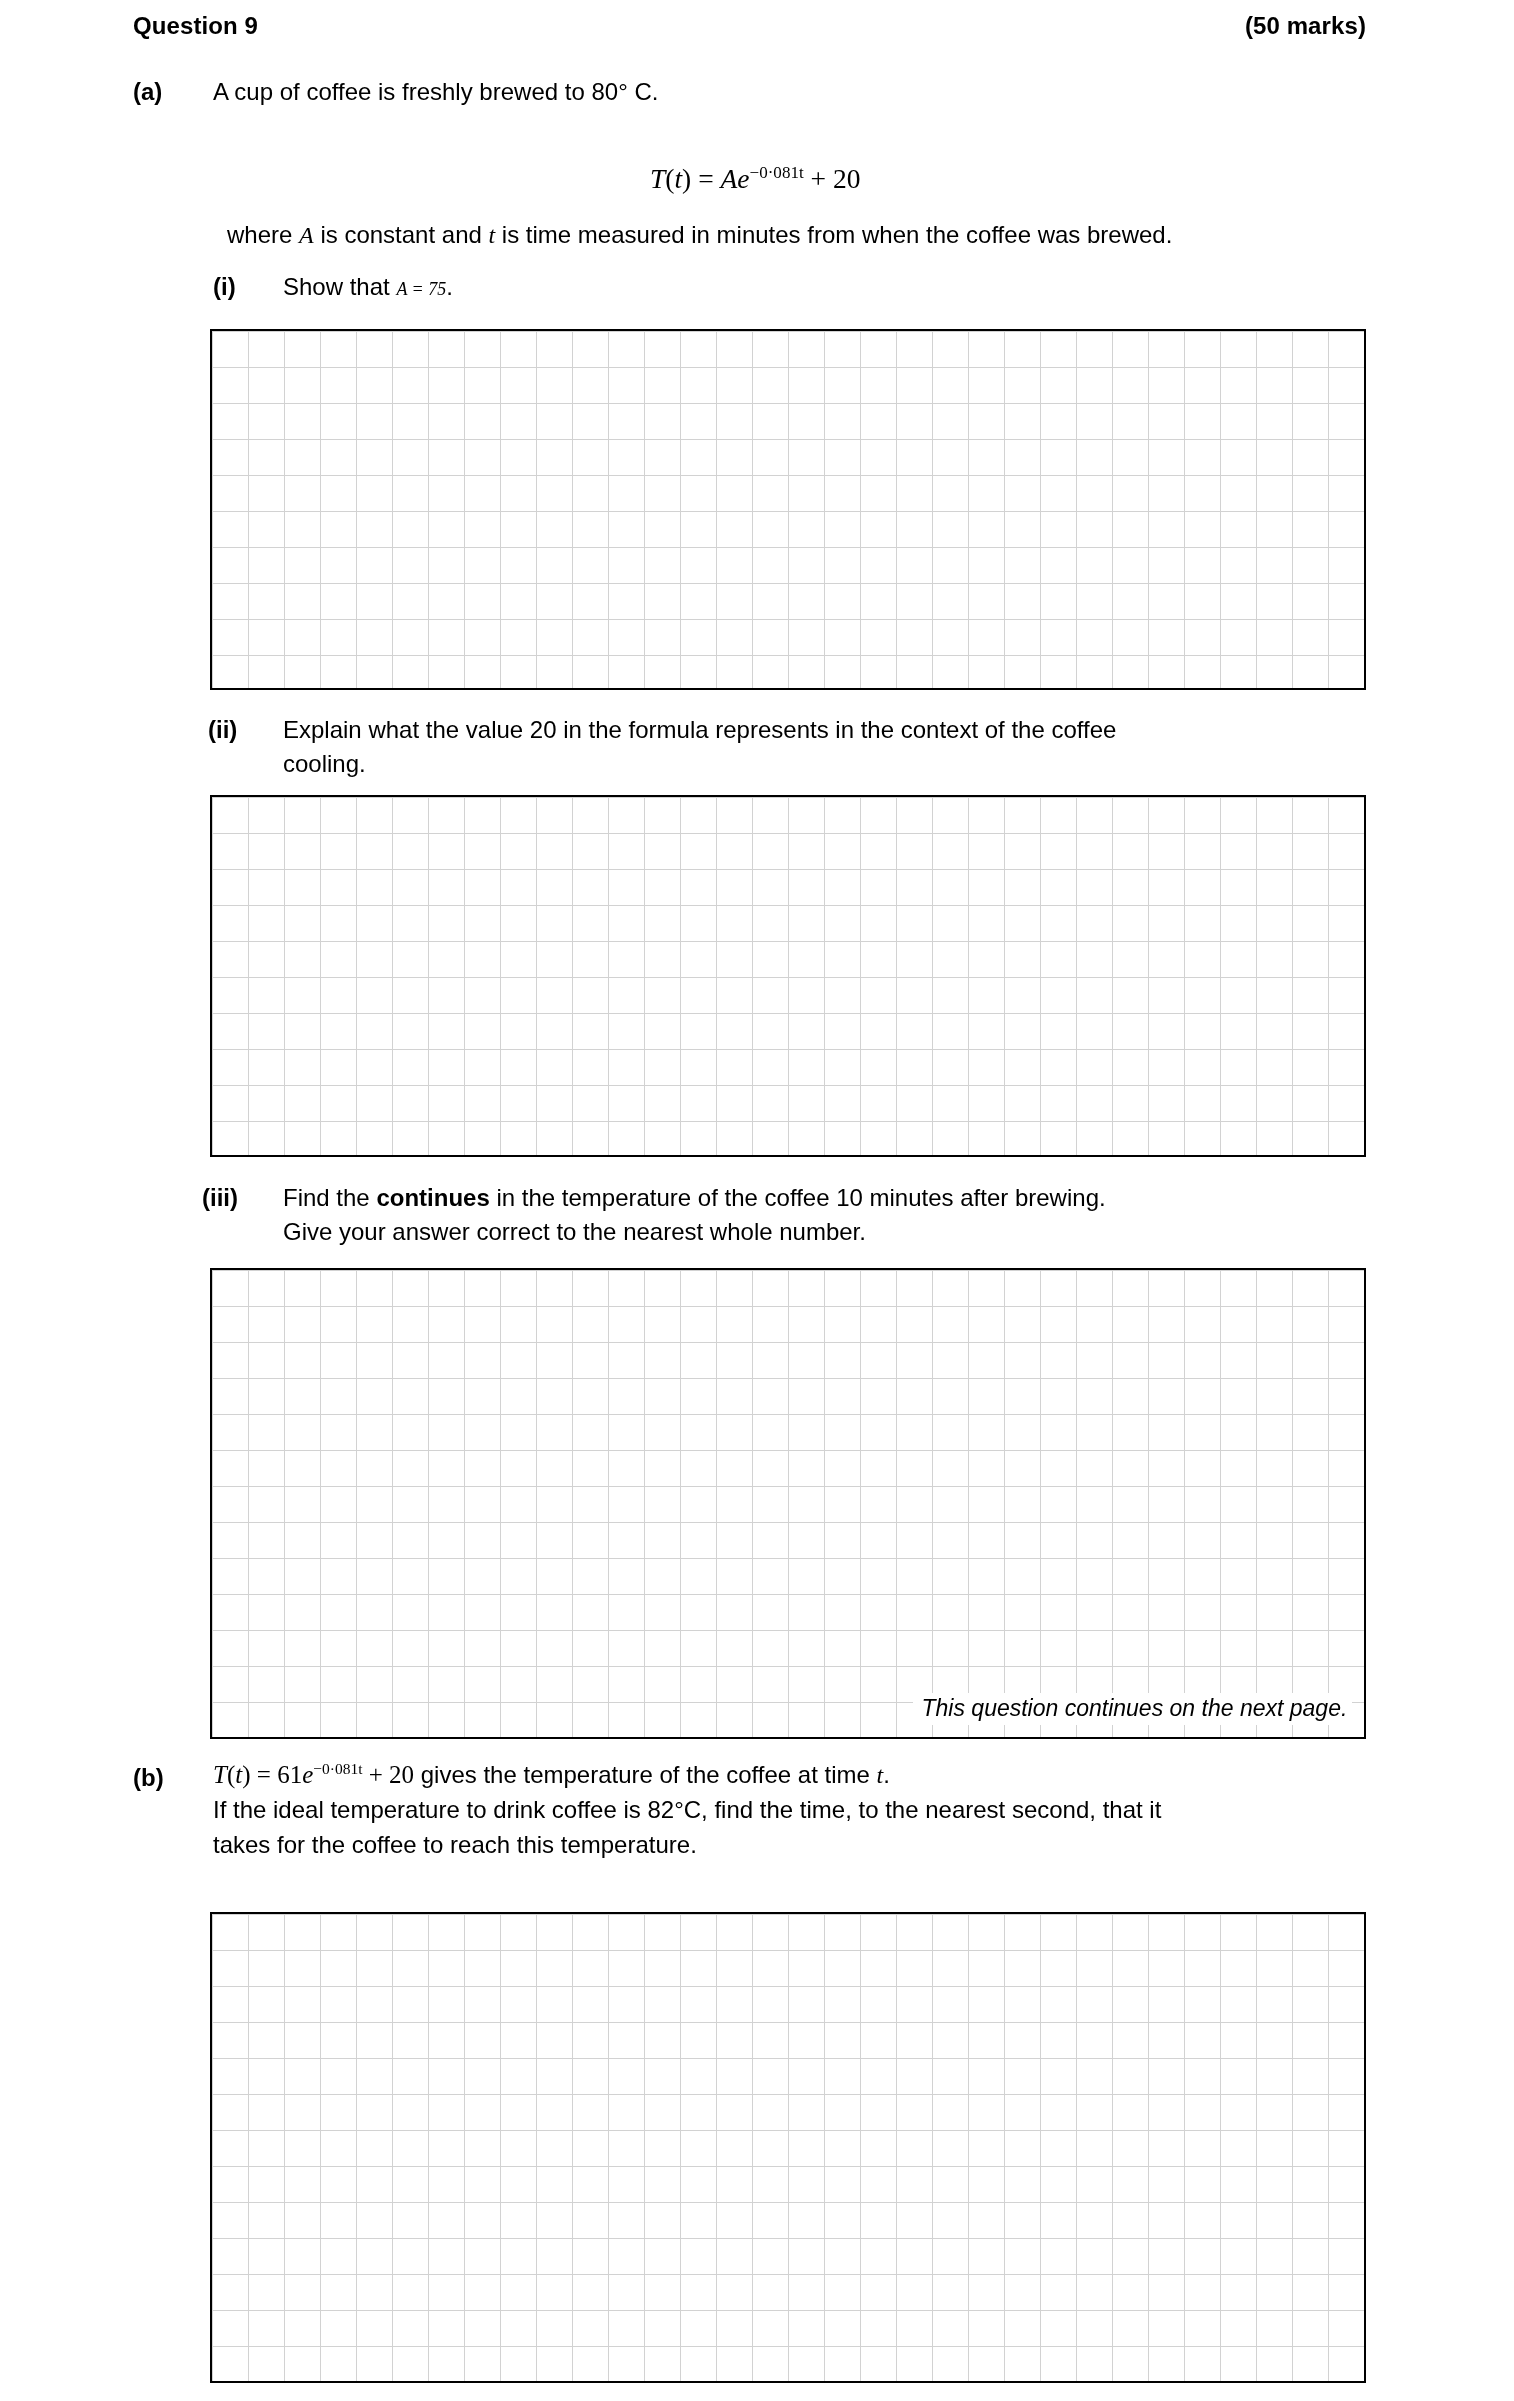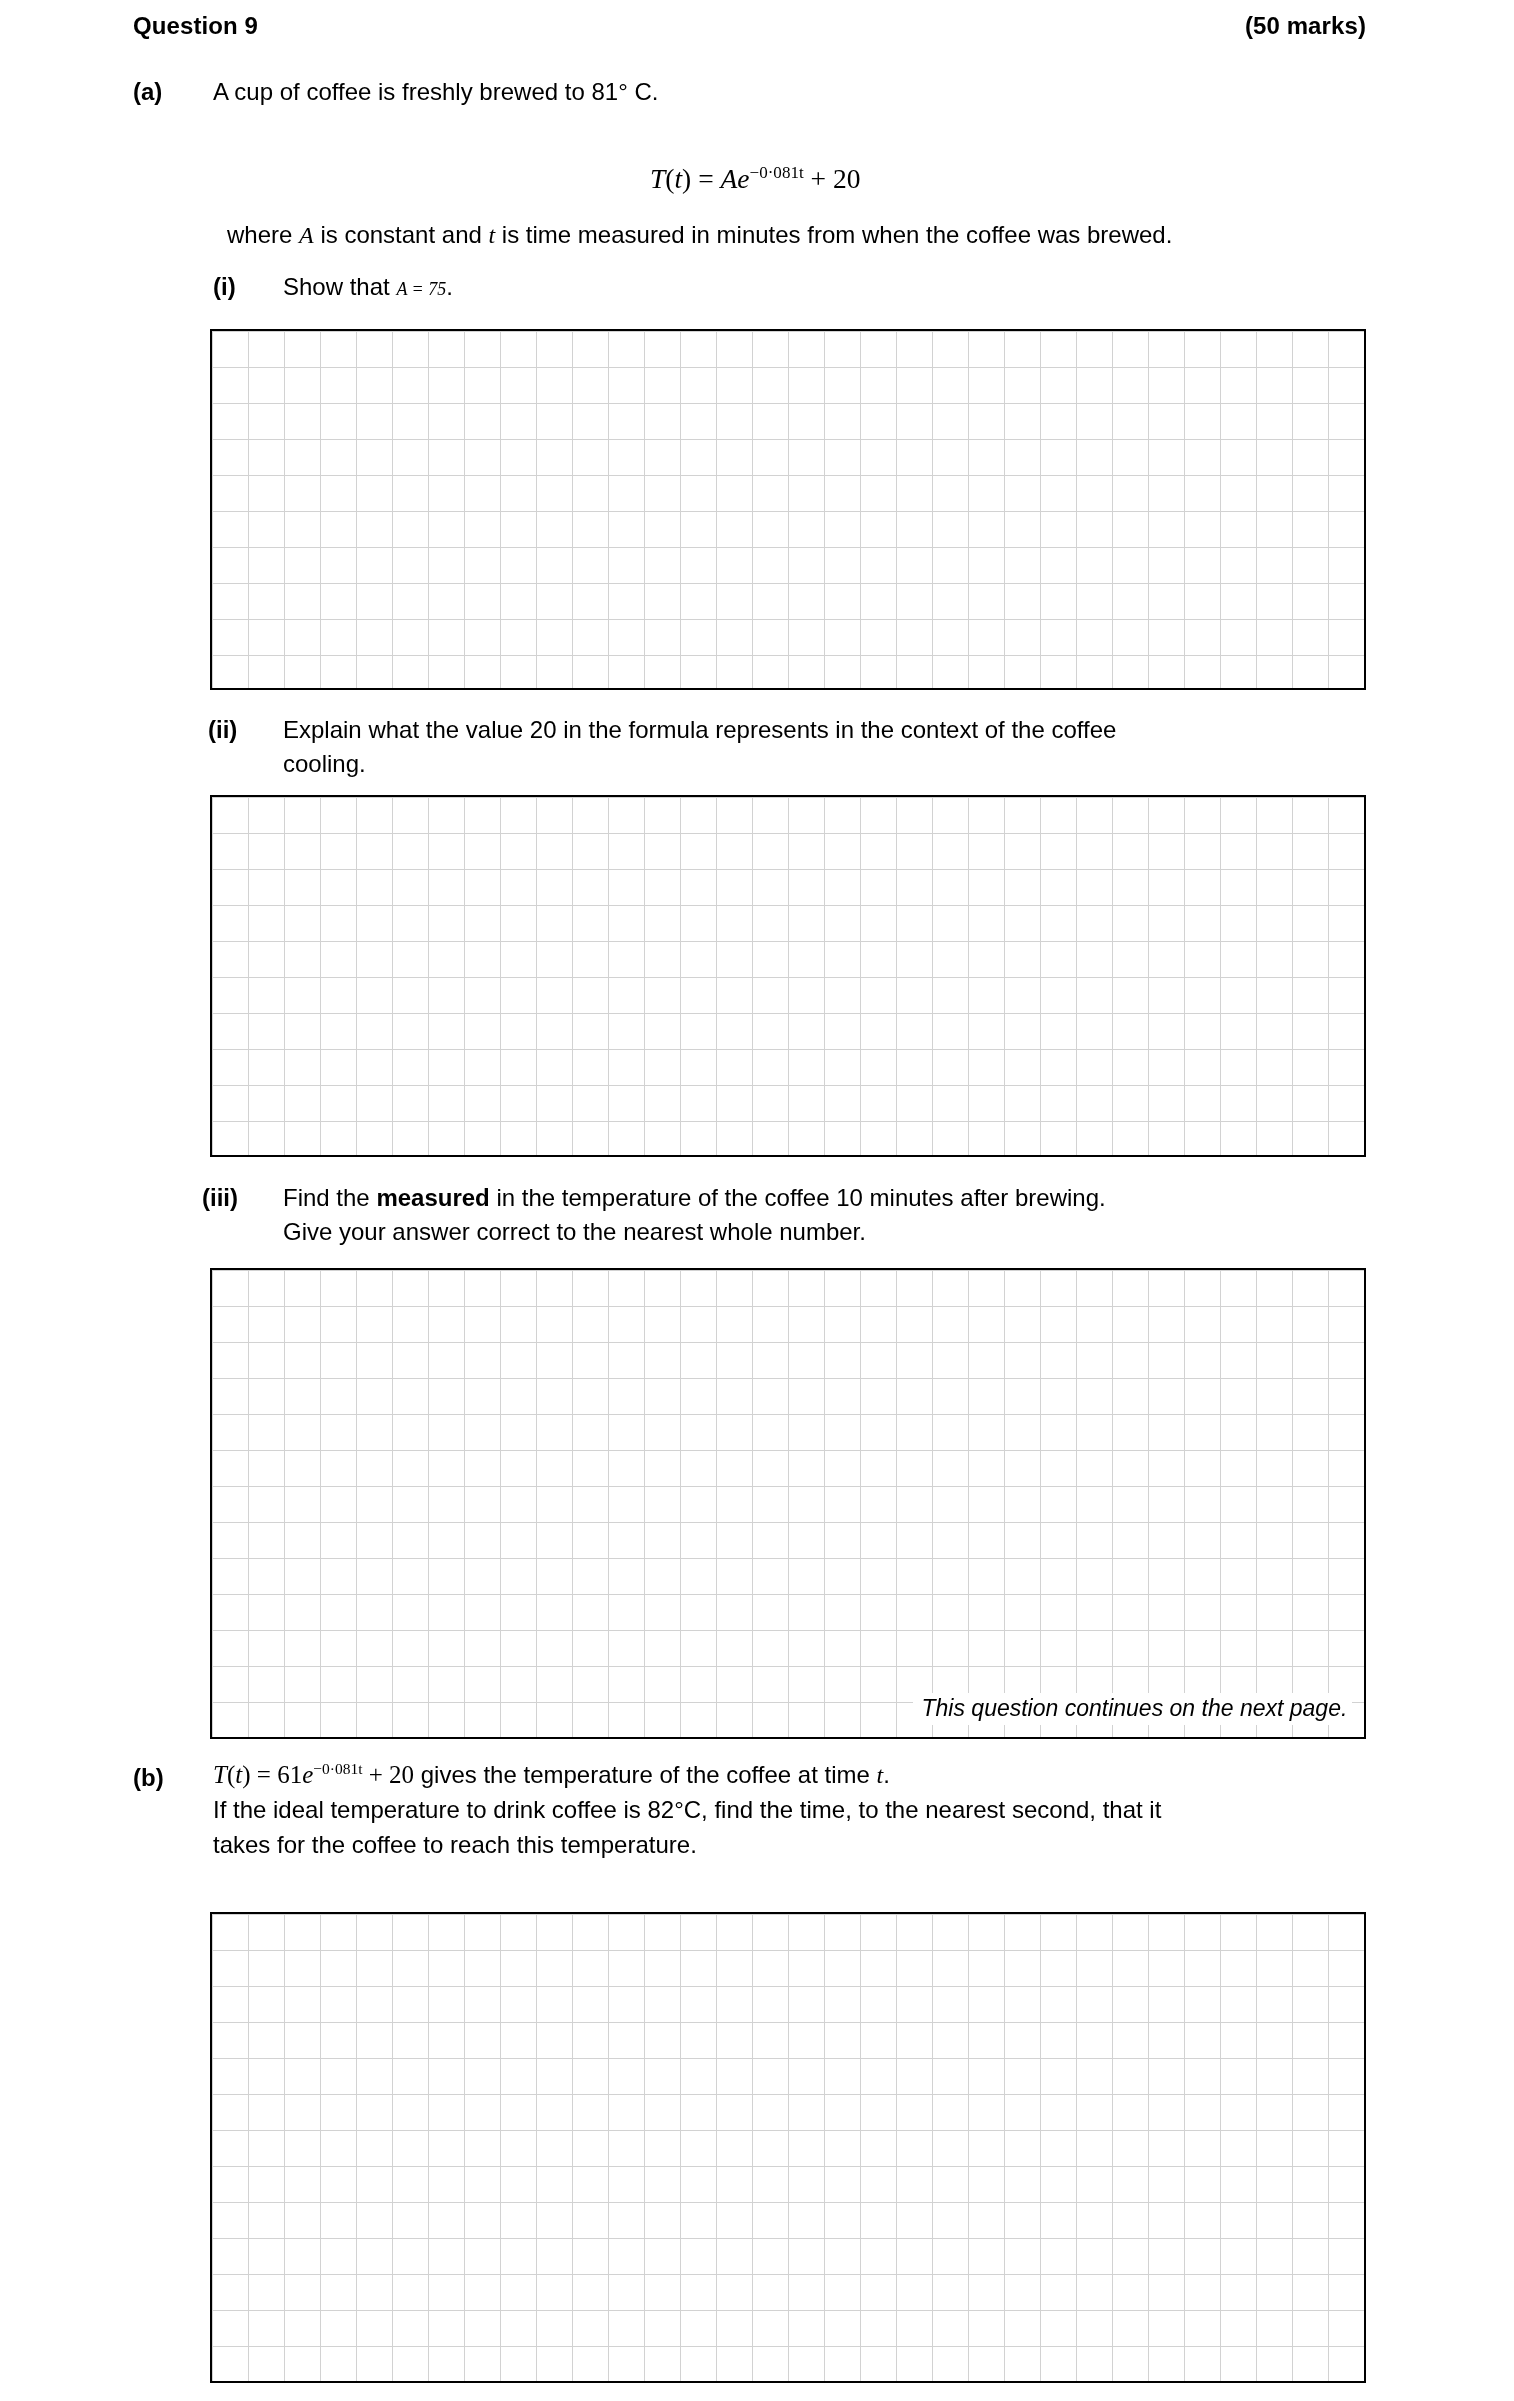--- a/index.html
+++ b/index.html
@@ -121,21 +121,21 @@
 <div class="page">
 
   <div class="header">
     <div class="header-title">Question 9</div>
     <div class="header-marks">(50 marks)</div>
   </div>
 
   <div class="part-label" style="left:133px; top:75px;">(a)</div>
 
   <div class="qtext" style="left:213px; top:75px;">
-    <span>A cup of coffee is freshly brewed to 81° C.</span>
+    <span>A cup of coffee is freshly brewed to 80° C.</span>
   </div>
 
 
   <div class="display-eq" style="left:650px; top:163px;">
     <span class="it">T</span><span class="up">(</span><span class="it">t</span><span class="up">)</span>&nbsp;<span class="up">=</span>&nbsp;<span class="it">A</span><span class="it">e</span><sup class="exp up">−0·081t</sup>&nbsp;<span class="up">+ 20</span>
   </div>
 
   <div class="qtext" style="left:227px; top:218px;">
     <span>where </span><span class="math">A</span><span> is constant and </span><span class="math">t</span><span> is time measured in minutes from when the coffee was brewed.</span>
   </div>
@@ -152,21 +152,21 @@
 
   <div class="qtext" style="left:283px; top:713px;">Explain what the value 20 in the formula represents in the context of the coffee</div>
 
   <div class="qtext" style="left:283px; top:747px;">cooling.</div>
 
   <div class="answer-box" style="left:210px; top:795px; width:1156px; height:362px;"></div>
 
   <div class="part-label" style="left:202px; top:1181px;">(iii)</div>
 
   <div class="qtext" style="left:283px; top:1181px;">
-    <span>Find the </span><span class="bold">measured</span><span> in the temperature of the coffee 10 minutes after brewing.</span>
+    <span>Find the </span><span class="bold">continues</span><span> in the temperature of the coffee 10 minutes after brewing.</span>
   </div>
 
   <div class="qtext" style="left:283px; top:1215px;">Give your answer correct to the nearest whole number.</div>
 
   <div class="answer-box" style="left:210px; top:1268px; width:1156px; height:471px;">
     <div class="continues-note">This question continues on the next page.</div>
   </div>
 
   <div class="part-label" style="left:133px; top:1761px;">(b)</div>
 

